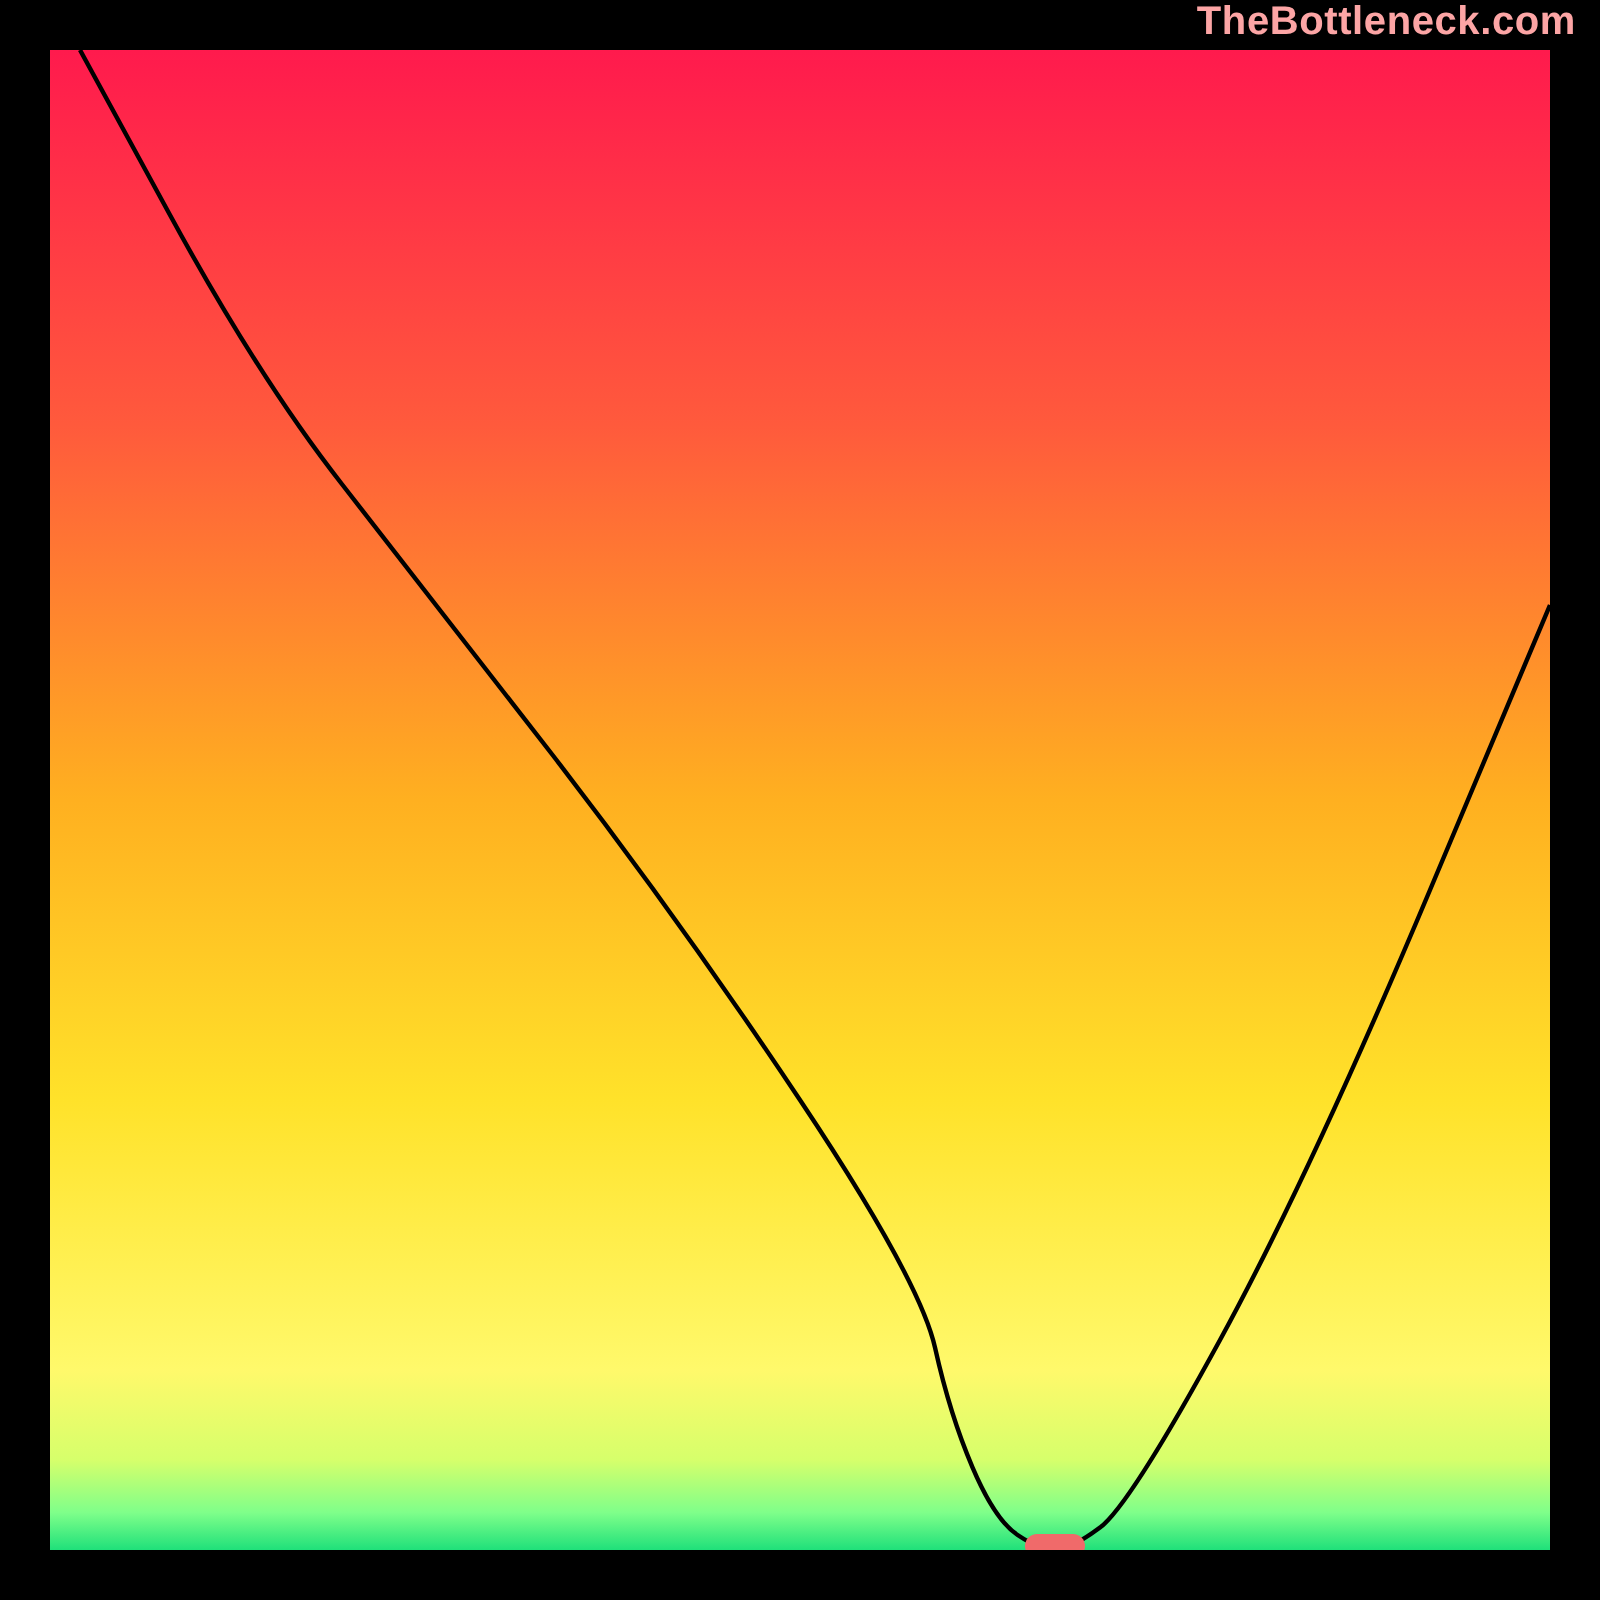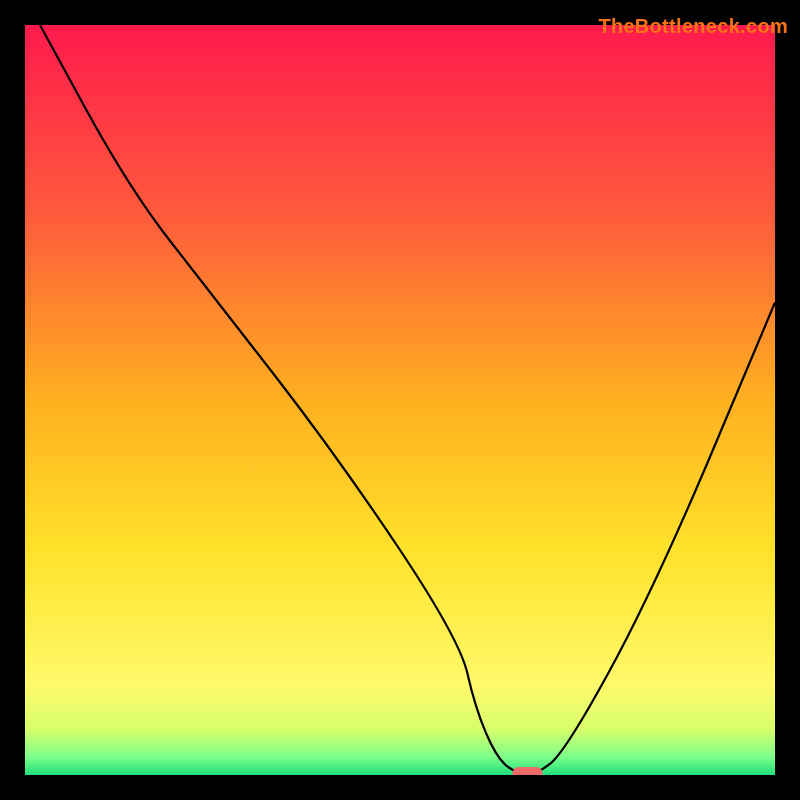--- a/index.html
+++ b/index.html
@@ -12,23 +12,23 @@
     overflow: hidden;
   }
   .outer-frame {
     position: relative;
     width: 800px;
     height: 800px;
     background: #000000;
   }
   .watermark {
     position: absolute;
-    top: 15px;
+    top: 0;
     right: 12px;
-    color: #f97316;
+    color: #fca5a5;
     font-size: 20px;
     font-weight: bold;
     letter-spacing: 0.3px;
     z-index: 10;
   }
   .plot-wrapper {
     
     position: absolute;
     left: 25px;
     top: 25px;

